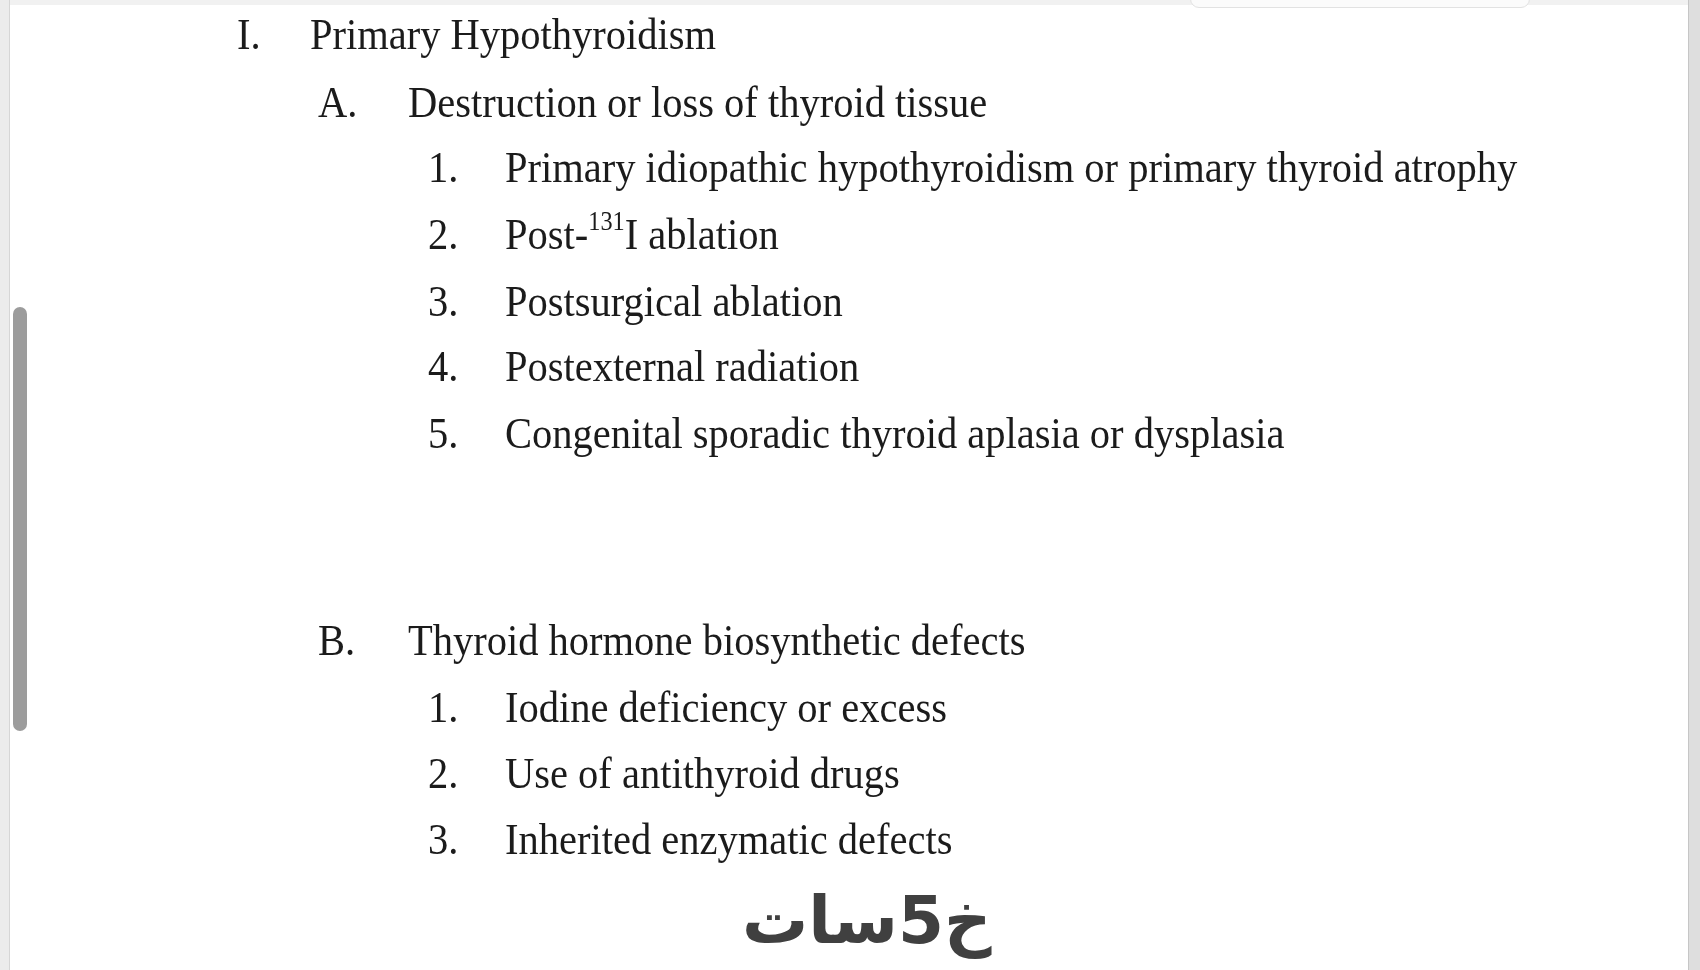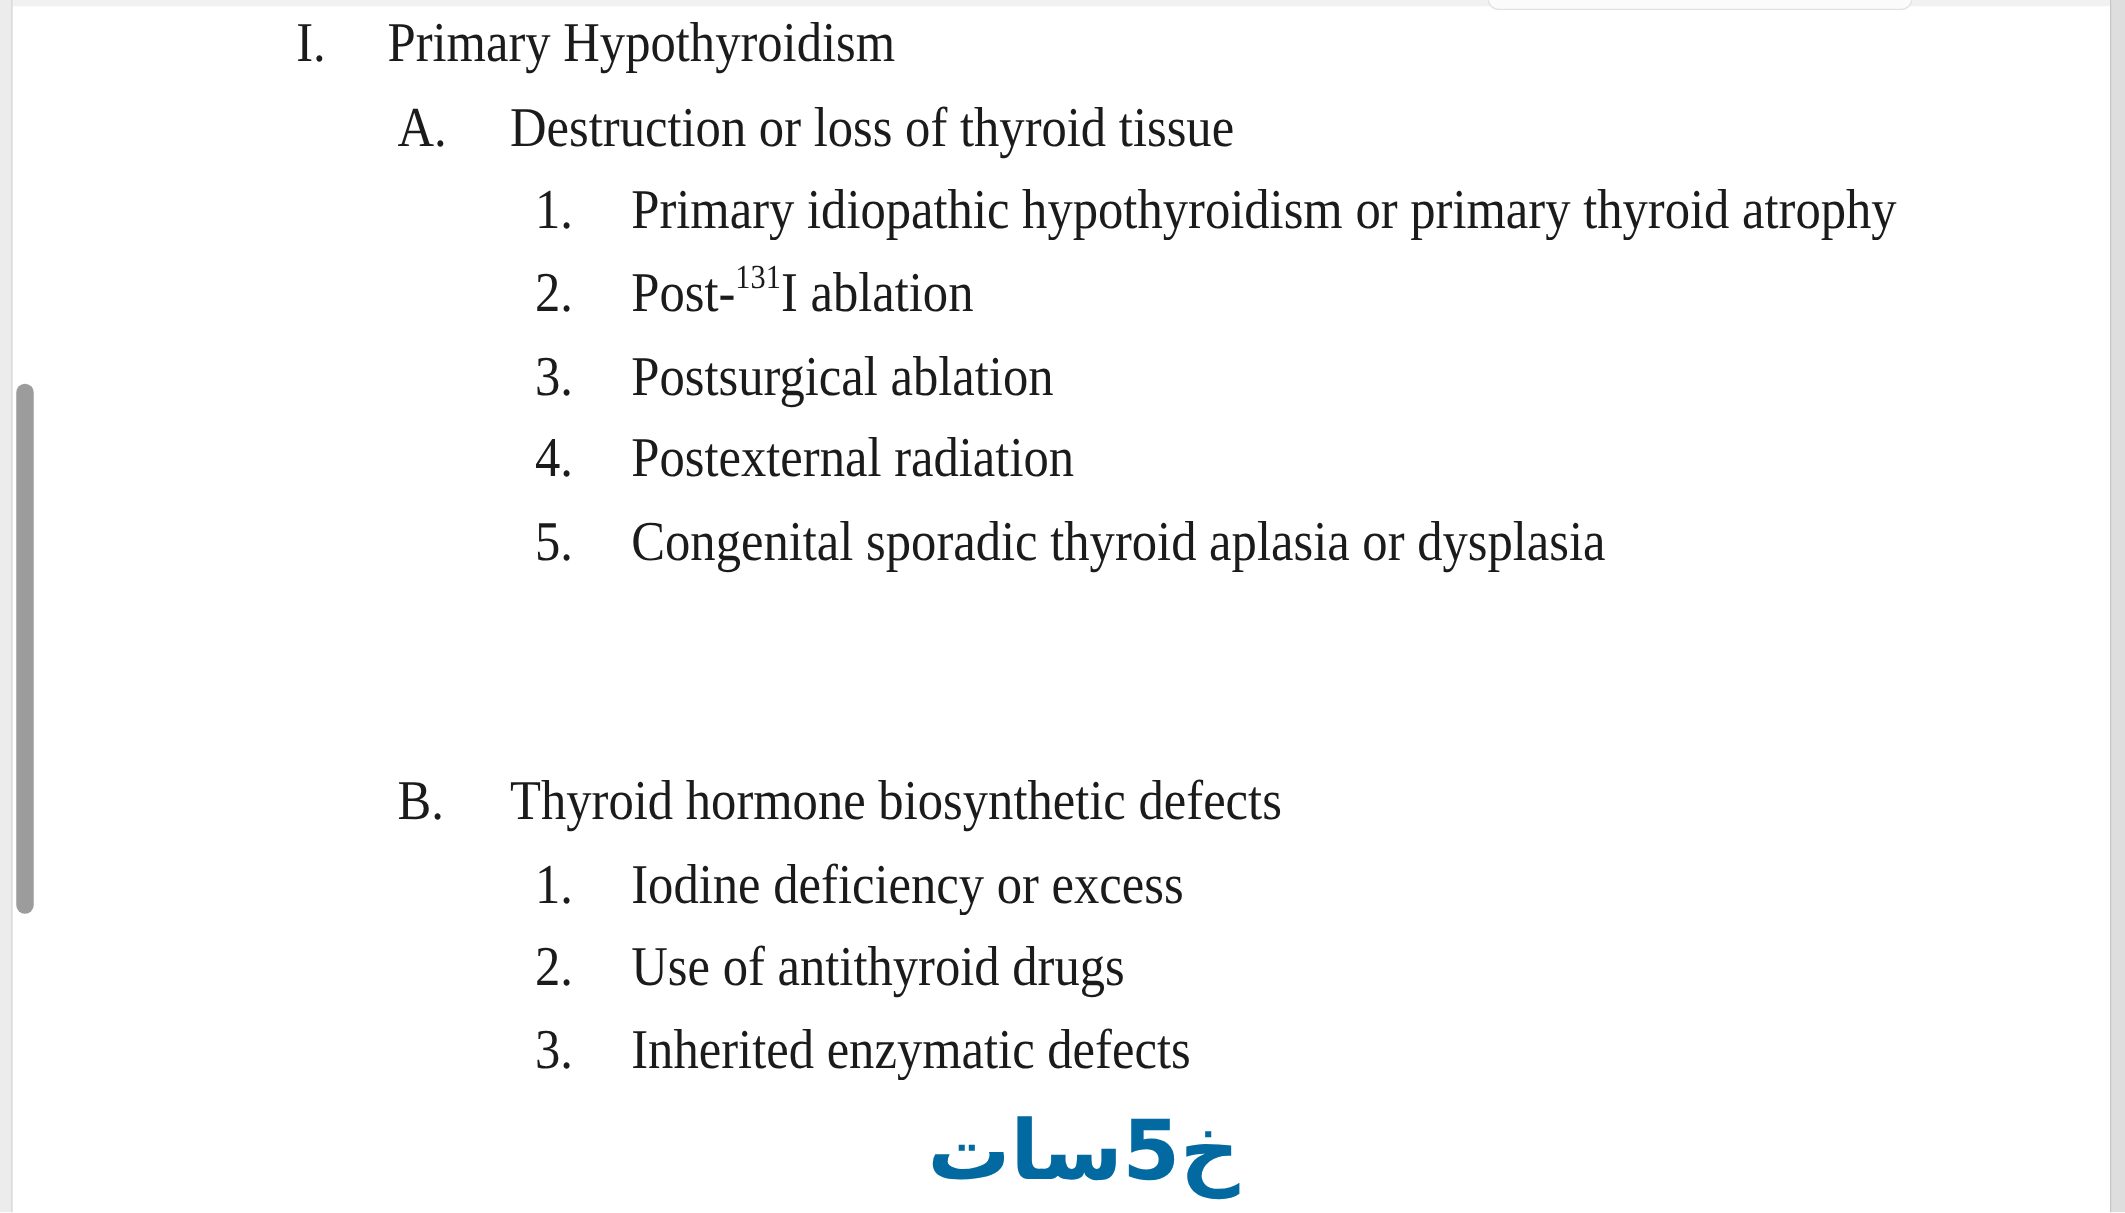--- a/index.html
+++ b/index.html
@@ -56,21 +56,21 @@
   }
   .watermark {
     position: absolute;
     left: 742px; top: 888px;
     direction: rtl;
     font-family: "DejaVu Sans", sans-serif;
     font-weight: bold;
     font-size: 66px;
     line-height: 66px;
     letter-spacing: 2px;
-    color: #0369a1;
+    color: #404040;
     white-space: nowrap;
   }
 </style>
 </head>
 <body>
 
 <div class="screen">
 
   <div class="top-strip"></div>
   <div class="top-overlay"></div>

